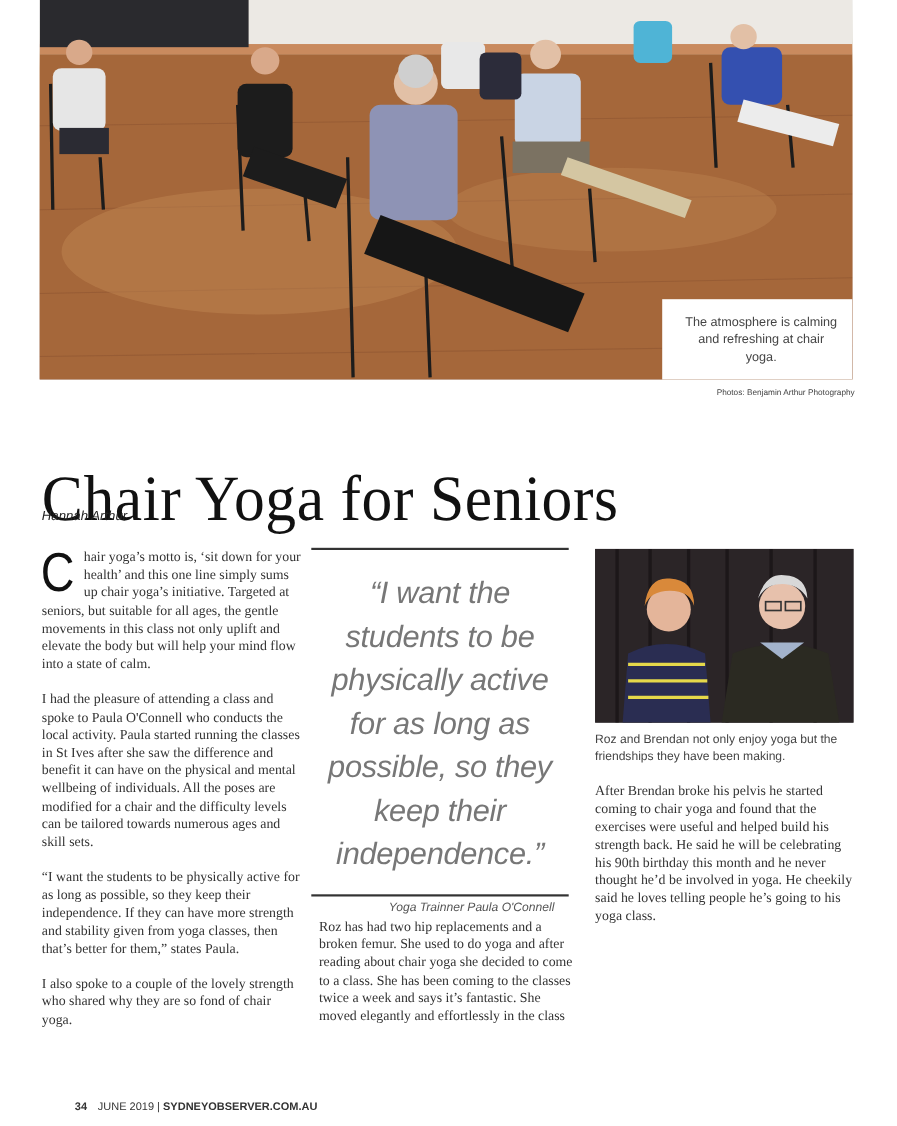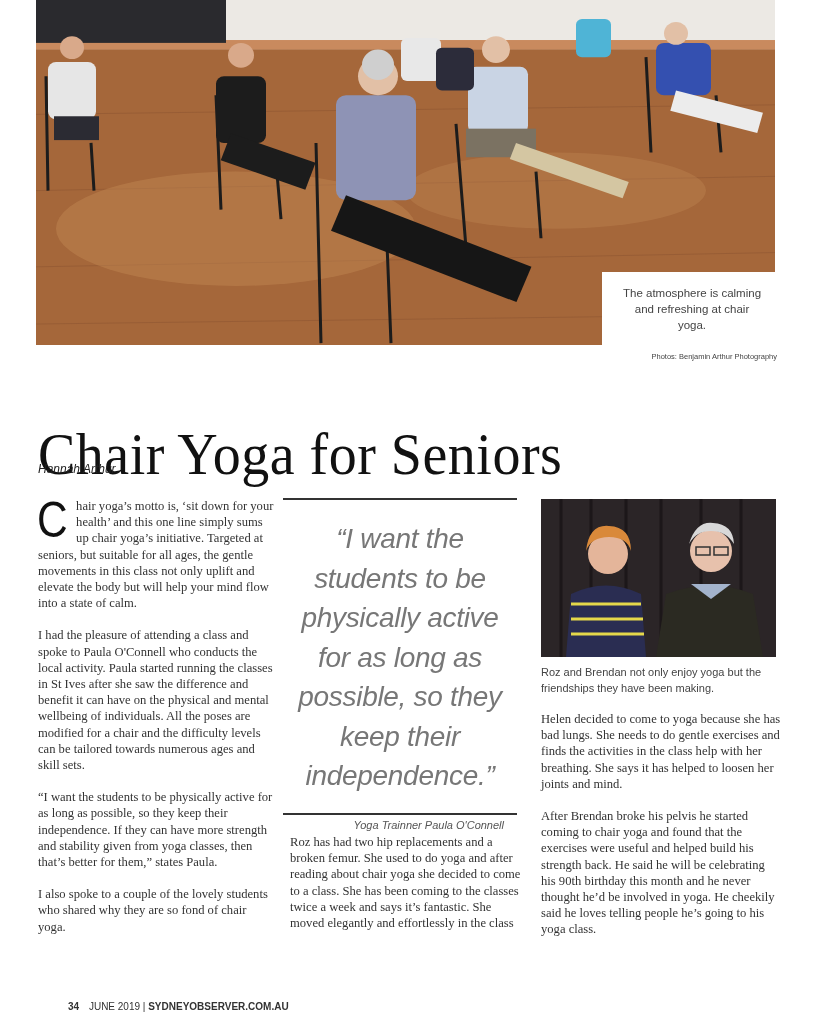--- a/index.html
+++ b/index.html
@@ -99,21 +99,21 @@
 </div>
 <div class="photo-credit">Photos: Benjamin Arthur Photography</div>
 
 <h1 class="title">Chair Yoga for Seniors</h1>
 <div class="byline">Hannah Arthur</div>
 
 <div class="col1 body-text">
   <p><span class="dropcap">C</span><span>hair yoga’s motto is, ‘sit down for your health’ and this one line simply sums up chair yoga’s initiative. Targeted at seniors, but suitable for all ages, the gentle movements in this class not only uplift and elevate the body but will help your mind flow into a state of calm.</span></p>
   <p>I had the pleasure of attending a class and spoke to Paula O'Connell who conducts the local activity. Paula started running the classes in St Ives after she saw the difference and benefit it can have on the physical and mental wellbeing of individuals. All the poses are modified for a chair and the difficulty levels can be tailored towards numerous ages and skill sets.</p>
   <p>“I want the students to be physically active for as long as possible, so they keep their independence. If they can have more strength and stability given from yoga classes, then that’s better for them,” states Paula.</p>
-  <p>I also spoke to a couple of the lovely students who shared why they are so fond of chair yoga.</p>
+  <p>I also spoke to a couple of the lovely strength who shared why they are so fond of chair yoga.</p>
 </div>
 
 <div class="pull-rule-top"></div>
 <div class="pull-quote">“I want the students to be physically active for as long as possible, so they keep their independence.”</div>
 <div class="pull-rule-bottom"></div>
 <div class="pull-attrib">Yoga Trainner Paula O'Connell</div>
 
 <div class="col2 body-text">
   <p>Roz has had two hip replacements and a broken femur. She used to do yoga and after reading about chair yoga she decided to come to a class. She has been coming to the classes twice a week and says it’s fantastic. She moved elegantly and effortlessly in the class</p>
 </div>
@@ -143,21 +143,20 @@
     <path d="M150 85 L170 100 L190 85 Z" fill="#a3b3cc"></path>
     <circle cx="170" cy="52" r="21" fill="#e7c1ac"></circle>
     <path d="M148 45 Q155 22 172 24 Q192 25 193 45 Q185 32 170 32 Q155 32 148 45 Z" fill="#d8d8d8"></path>
     <rect x="155" y="48" width="14" height="8" fill="none" stroke="#333" stroke-width="1.5"></rect>
     <rect x="173" y="48" width="14" height="8" fill="none" stroke="#333" stroke-width="1.5"></rect>
   </svg>
 </div>
 <div class="photo2-caption">Roz and Brendan not only enjoy yoga but the friendships they have been making.</div>
 
 <div class="col3 body-text">
-  <p>Helen decided to come to yoga because she has bad lungs. She needs to do gentle exercises and finds the activities in the class help with her breathing. She says it has helped to loosen her joints and mind.</p>
   <p>After Brendan broke his pelvis he started coming to chair yoga and found that the exercises were useful and helped build his strength back. He said he will be celebrating his 90th birthday this month and he never thought he’d be involved in yoga. He cheekily said he loves telling people he’s going to his yoga class.</p>
 </div>
 
 <div class="footer">
   <span class="pg">34</span>
   <span>JUNE 2019 |</span>
   <span class="site">SYDNEYOBSERVER.COM.AU</span>
 </div>
 
 </body></html>

